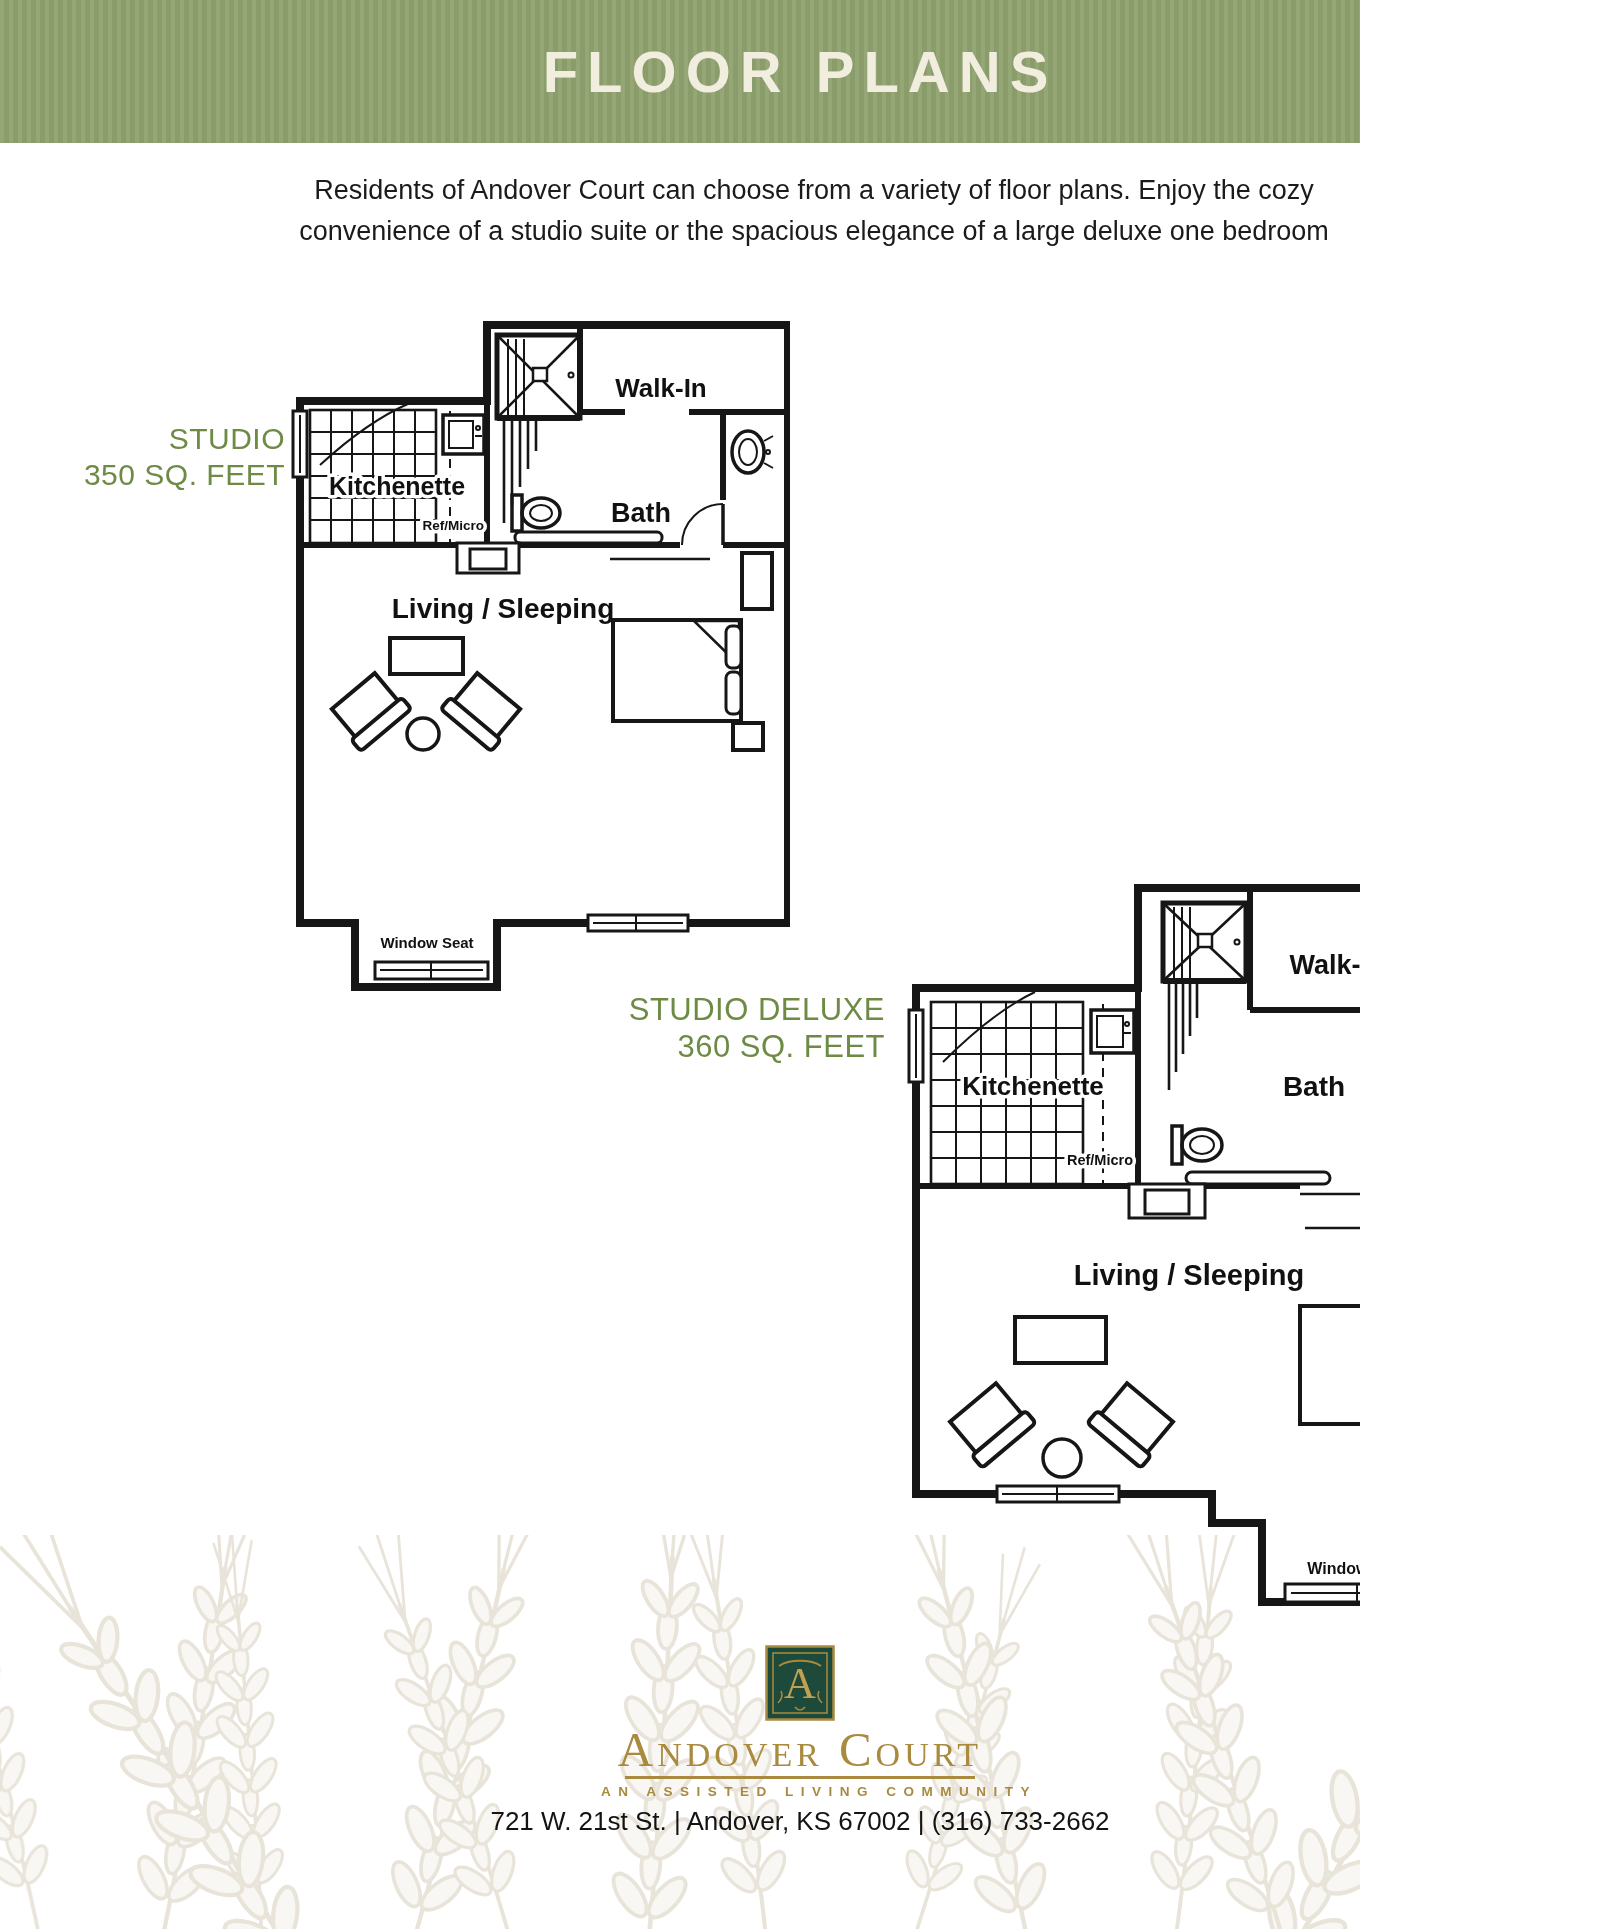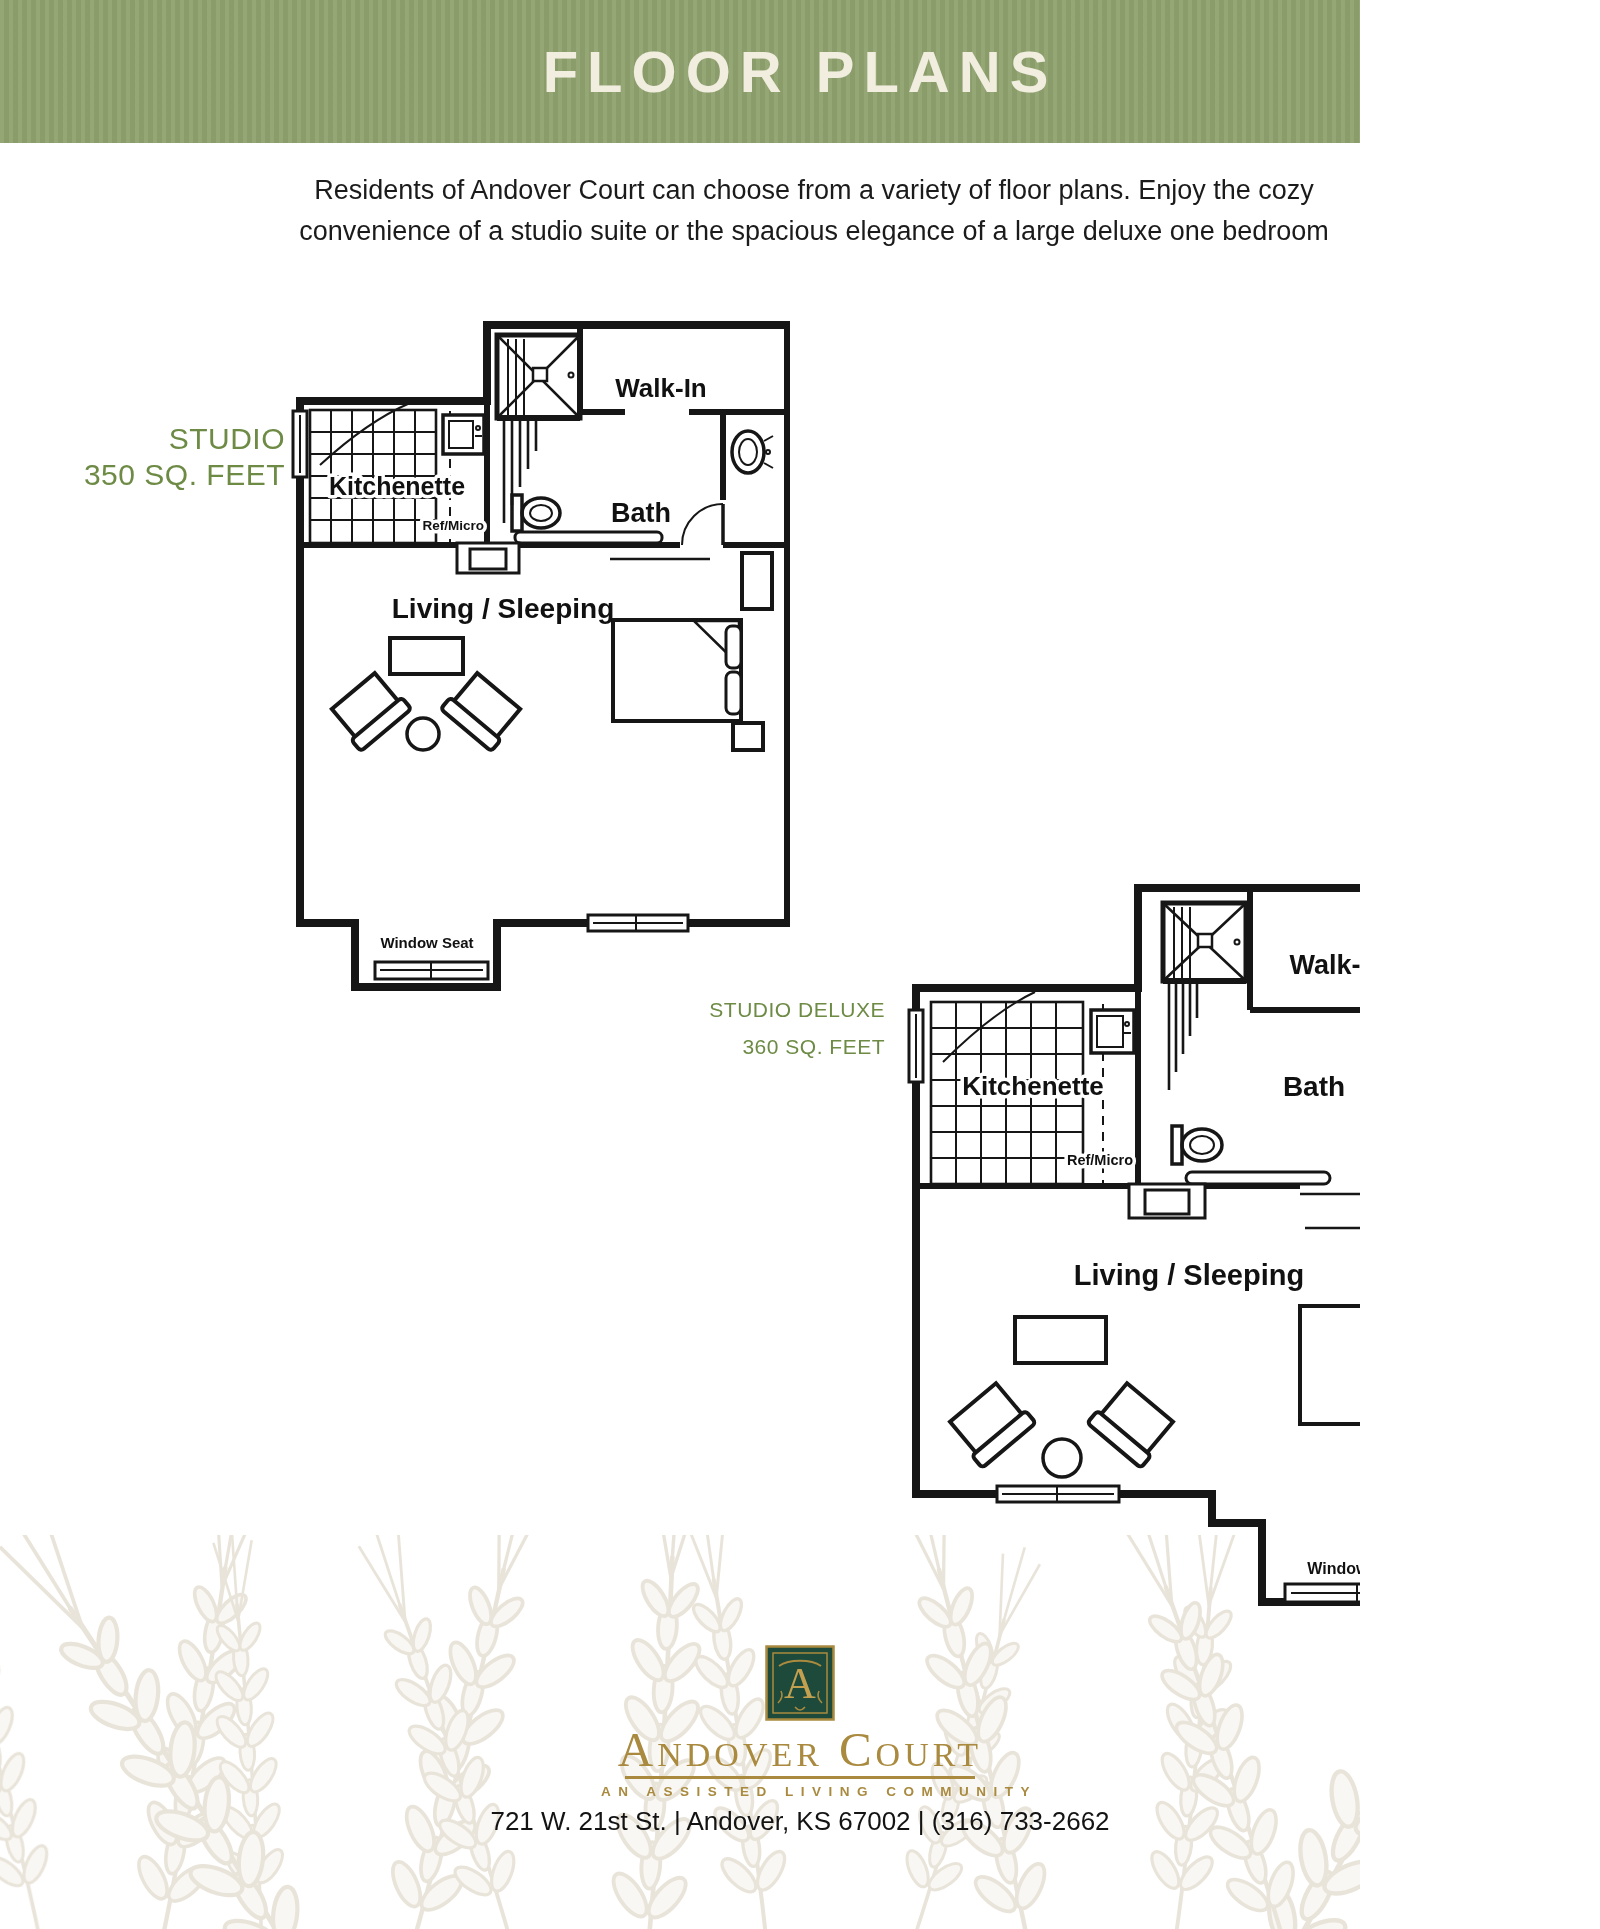--- a/index.html
+++ b/index.html
@@ -21,21 +21,21 @@
   .intro {
     position:absolute; left:14px; top:170px; width:1600px; text-align:center;
     color:#1b1b1b; font-size:27px; line-height:41px;
   }
   .intro div { white-space:nowrap; }
   
   .plan-label {
     position:absolute; text-align:right; color:#6E8B46; letter-spacing:.5px;
   }
   .plan-label-1 { left:35px;  top:421px; width:250px; font-size:30px; line-height:36px; }
-  .plan-label-2 { left:590px; top:991px; width:295px; font-size:21px; line-height:37px; }
+  .plan-label-2 { left:590px; top:991px; width:295px; font-size:31px; line-height:37px; }
   
   .plan-svg { position:absolute; }
   .wallO { fill:#ffffff; stroke:#161616; stroke-width:8; stroke-linejoin:miter; }
   .wall  { fill:none; stroke:#161616; stroke-width:6; }
   .fix   { fill:none; stroke:#161616; stroke-width:3.5; }
   .fixw  { fill:#ffffff; stroke:#161616; stroke-width:3.5; }
   .thin  { fill:none; stroke:#161616; stroke-width:2; }
   .med   { fill:none; stroke:#161616; stroke-width:2.6; }
   .dash  { fill:none; stroke:#161616; stroke-width:2; stroke-dasharray:9 7; }
   .rlab  { fill:#111; font-family:"Liberation Sans", sans-serif; font-weight:bold; text-anchor:middle; }

